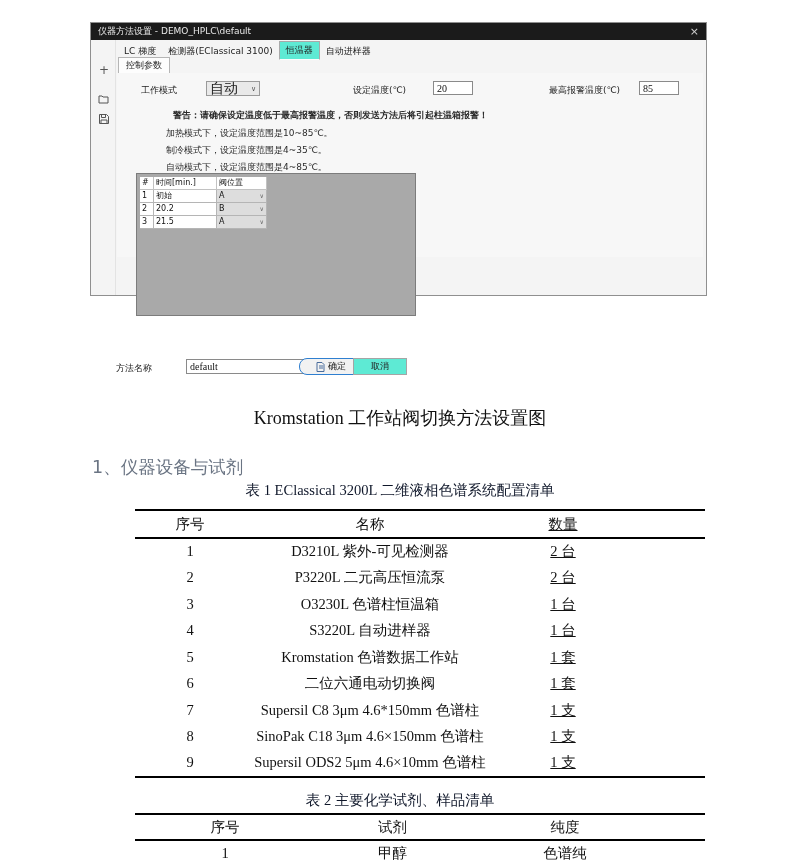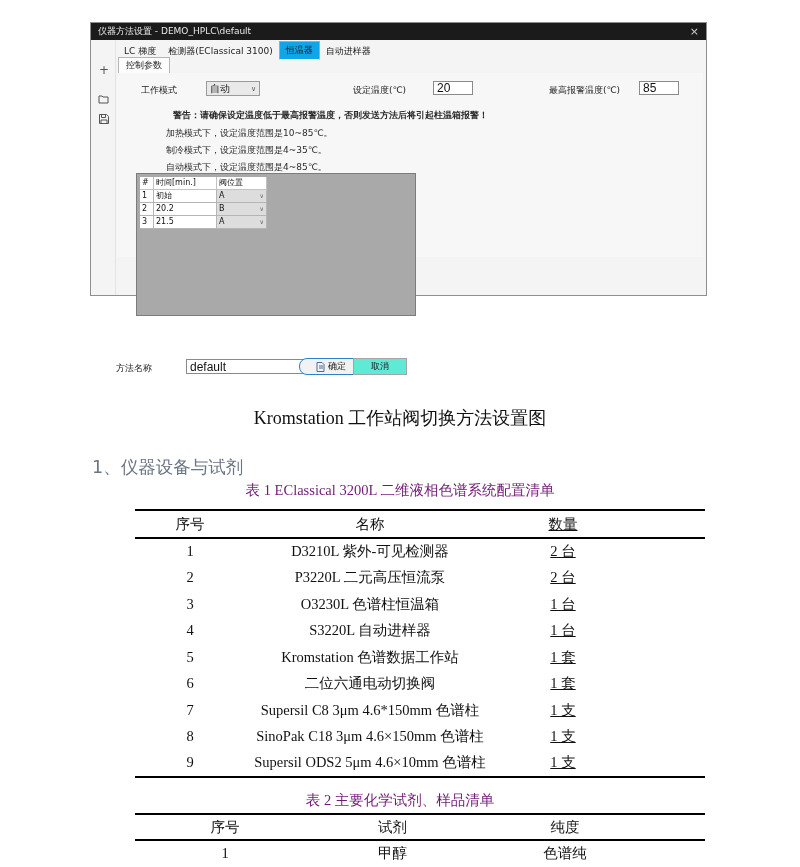--- a/index.html
+++ b/index.html
@@ -16,33 +16,33 @@
   .dlg-body { position:absolute; left:0; top:17px; right:0; bottom:0; background:#f4f4f4; }
 
   .tools { position:absolute; left:0; top:0; width:25px; bottom:0; border-right:1px solid #e3e3e3; }
   .tool { position:absolute; left:6px; width:14px; height:14px; color:#555; font-size:12px;
           line-height:13px; text-align:center; }
   .tool svg { width:12px; height:12px; display:block; margin:1px auto; }
 
   .tabs { position:absolute; left:27px; top:1px; display:flex; align-items:flex-end;
           font-size:9px; }
   .tab { padding:2px 6px 2px 6px; color:#222; }
-  .tab.active { background:#0ea5e9; border:1px solid #a9a9a9; border-bottom:1px solid #fdfdfd;font-family:Liberation Serif, serif; }
+  .tab.active { background:#5eead4; border:1px solid #a9a9a9; border-bottom:1px solid #fdfdfd;font-family:Liberation Serif, serif; }
   .subtab { position:absolute; left:27px; top:17px; background:#fdfdfd; border:1px solid #b5b5b5;
             padding:1px 7px; font-size:9px; }
 
   .content { position:absolute; left:26px; top:33px; right:3px; bottom:38px; background:#f7f7f7; }
 
   .lbl { position:absolute; font-size:9px; color:#222; white-space:nowrap; }
   .combo { position:absolute; height:15px; background:#e9e9e9; border:1px solid #9a9a9a;
            display:flex; align-items:center; justify-content:space-between;
-           padding:0 3px; font-size:10px; }
+           padding:0 3px; font-size:14px; }
   .combo::after { content:"∨"; font-size:7px; color:#555; }
   .tinput { position:absolute; height:14px; background:#fff; border:1px solid #8a8a8a;
-            font-size:12px; padding:0 3px; font-family:Liberation Sans, sans-serif; color:#111; }
+            font-size:10px; padding:0 3px; font-family:Liberation Serif, serif; color:#111; }
 
   .warn { position:absolute; font-size:9px; color:#2a2a2a; white-space:nowrap; }
   .warn.b { font-weight:bold; }
 
   .graypanel { position:absolute; left:45px; top:133px; width:280px; height:143px;
                background:#a9a9a9; border:1px solid #7c7c7c; }
   .vt { position:absolute; left:3px; top:3px; display:grid;
         grid-template-columns:14px 63px 50px; font-size:8px; color:#111; }
   .vt > div { height:13px; line-height:12px; border:1px solid #b5b5b5; border-top:none;
               border-left:none; background:#fff; padding:0 2px; overflow:hidden; }
@@ -55,21 +55,21 @@
          gap:3px; font-size:9px; background:#5eead4; border:1px solid #a5a5a5; }
   .btn.primary { background:#f2f2f2; border:1px solid #2f7fd0; }
   .btn svg { width:9px; height:10px; }
 
   
   .fig-caption { position:absolute; left:0; top:406px; width:800px; text-align:center;
                  font-family:"Liberation Serif", serif; font-size:18px; color:#111; }
   .sec-head { position:absolute; left:92px; top:455px; font-size:17.5px; color:#6a7483;
               font-family:"DejaVu Sans", sans-serif; }
   .tbl-caption { position:absolute; left:0; width:800px; text-align:center;
-                 font-family:"Liberation Serif", serif; font-size:14.5px; color:#701a75; }
+                 font-family:"Liberation Serif", serif; font-size:14.5px; color:#0f172a; }
   .t1cap { top:481px; }
   .t2cap { top:791px; }
 
   table.doc { position:absolute; left:135px; width:570px; border-collapse:collapse;
               font-family:"Liberation Serif", serif; font-size:14.5px; color:#111;
               table-layout:fixed; }
   table.doc td, table.doc th { font-weight:normal; text-align:center; padding:0; }
   #table1 { top:509px; border-top:2px solid #000; border-bottom:2.5px solid #000; }
   #table1 thead th { height:28px; border-bottom:2px solid #000; }
   #table1 tbody td { height:26.5px; }

